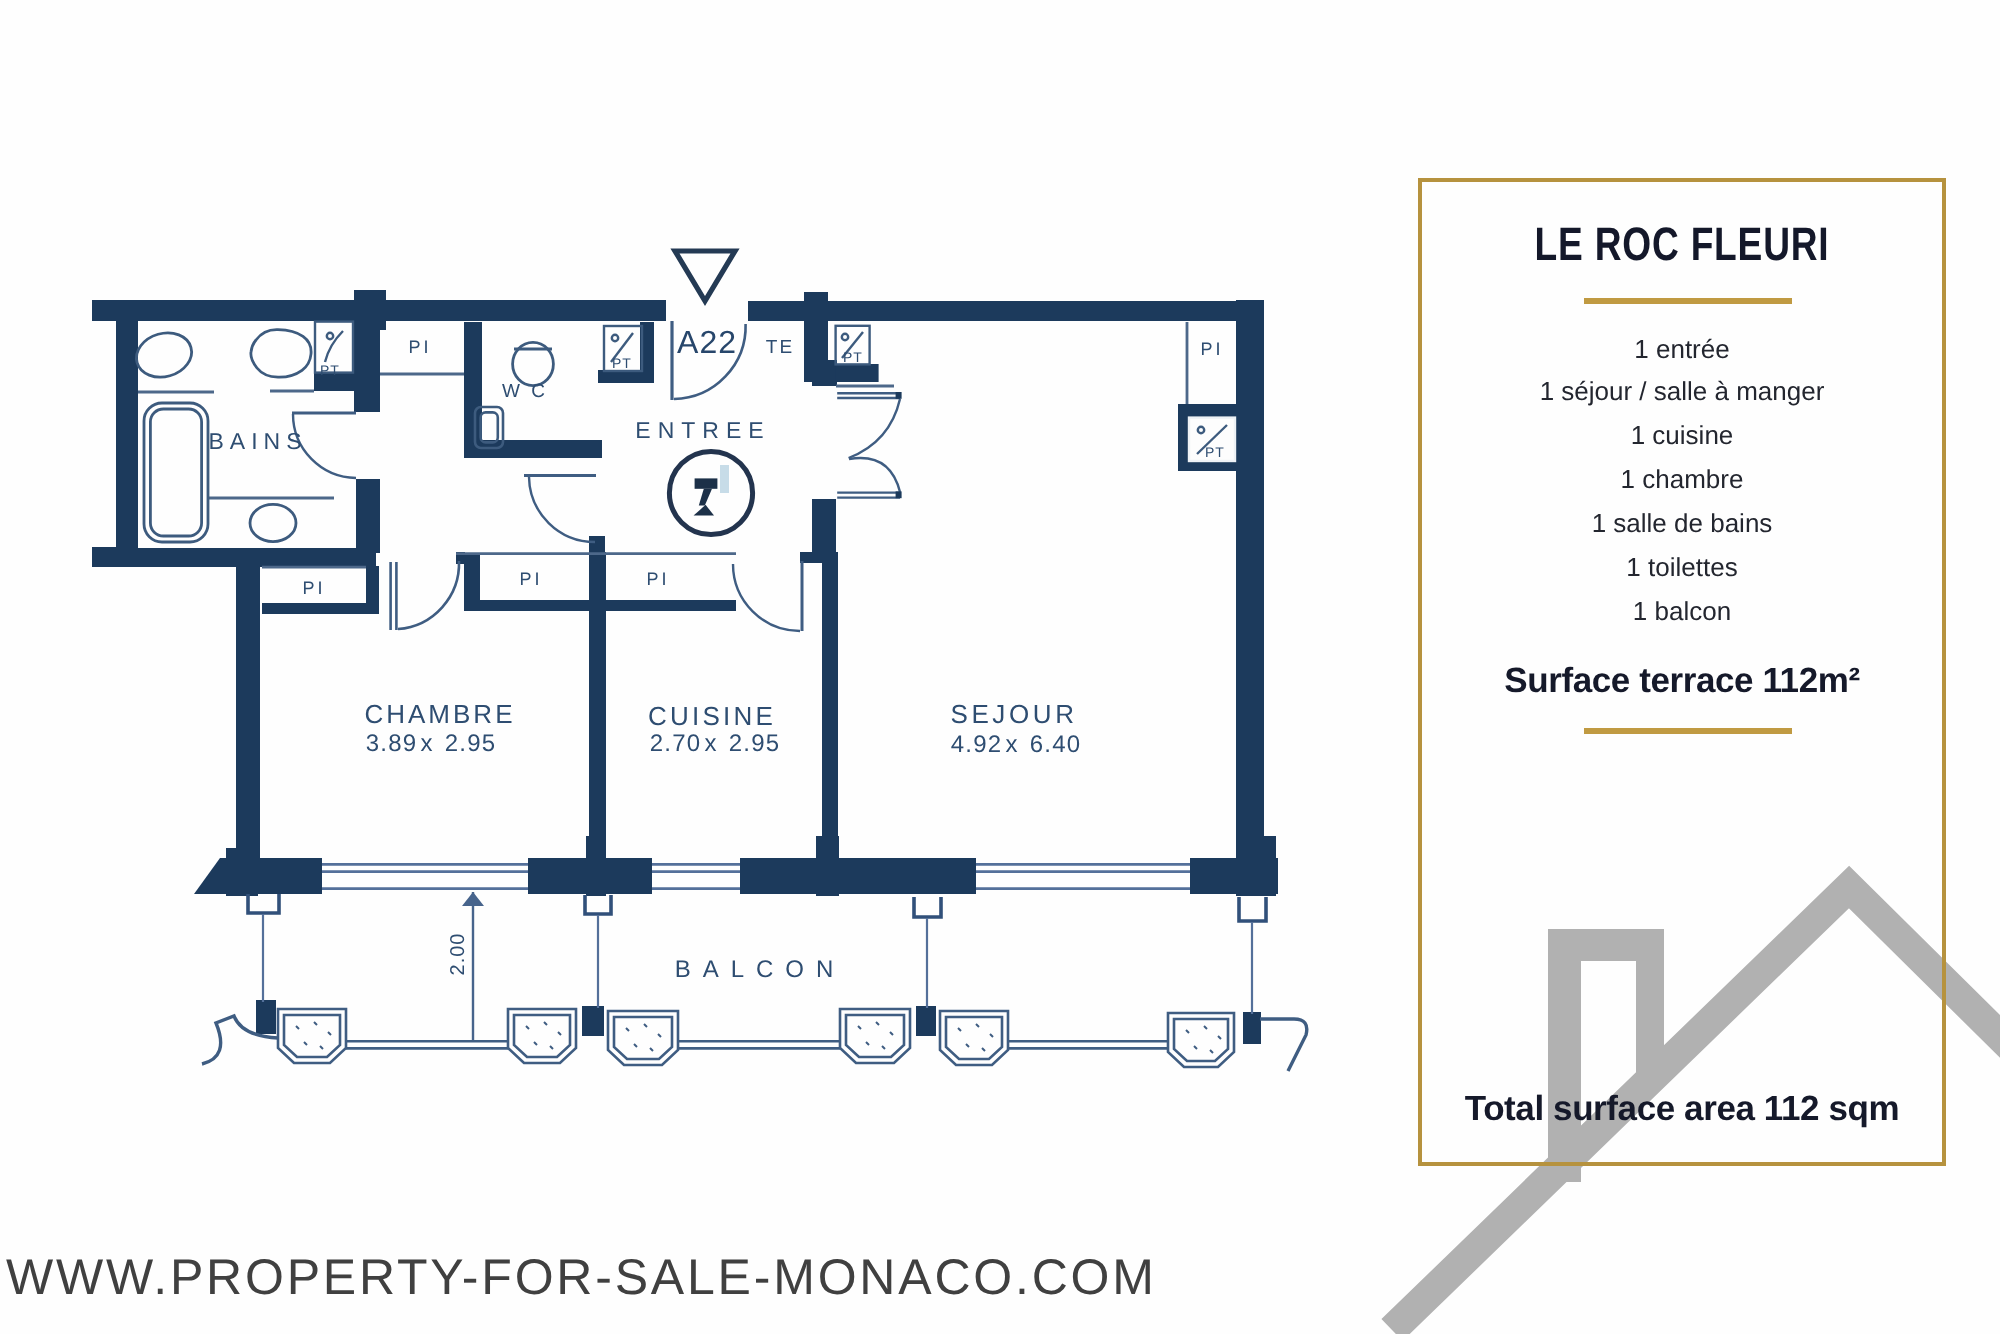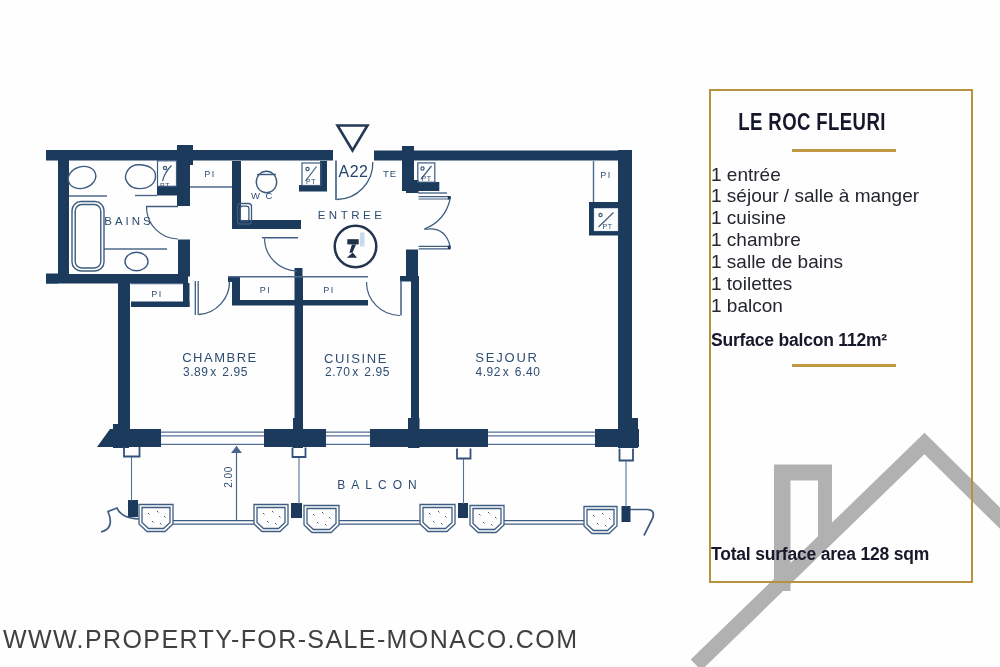--- a/index.html
+++ b/index.html
@@ -1,19 +1,19 @@
 <!DOCTYPE html>
 <html><head>
 <meta charset="utf-8">
 <style>
 html,body{margin:0;padding:0;background:#ffffff;}
 #canvas{position:relative;width:1000px;height:667px;background:#fefefe;overflow:hidden;font-family:"Liberation Sans",sans-serif;}
 .abs{position:absolute;}
-#panel{position:absolute;left:709px;top:89px;width:260px;height:490px;border:2px solid #b6923e;text-align:left;color:#23262f;}
-#panel .ln{position:absolute;left:0;width:100%;line-height:21.9px;font-size:19px;}
+#panel{position:absolute;left:709px;top:89px;width:260px;height:490px;border:2px solid #b6923e;text-align:center;color:#23262f;}
+#panel .ln{position:absolute;left:0;width:100%;line-height:21.9px;font-size:13px;}
 #panel .bold{font-weight:bold;font-size:17.5px;color:#15192a;letter-spacing:-0.2px;}
 .gold{position:absolute;background:#c09a42;}
 </style>
 </head>
 <body>
 <div id="canvas">
 
 <svg class="abs" style="left:0;top:0" width="1000" height="667" viewBox="0 0 1000 667">
 <path d="M696,665 L924.5,443.5 L1017,535" fill="none" stroke="#b1b1b1" stroke-width="15.2" stroke-miterlimit="12"></path>
 <path d="M774,464.5 L832,464.5 L832,538.5 L818,538.5 L818,480.5 L790.5,480.5 L790.5,591 L774,591 Z" fill="#b1b1b1"></path>
@@ -22,26 +22,26 @@
 <div class="abs" style="left:3px;top:625px;width:640px;font-size:25px;letter-spacing:1.4px;color:#404040;white-space:nowrap">WWW.PROPERTY-FOR-SALE-MONACO.COM</div>
 
 <div id="panel">
 
   <div class="ln bold" style="top:20.5px;font-size:23.5px;letter-spacing:0.5px;color:#14182a;transform:scaleX(0.79)">LE ROC FLEURI</div>
 
   <div class="gold" style="left:81px;top:57.5px;width:104px;height:3px"></div>
 
   <div class="ln" style="top:72.5px">1&nbsp;entrée<br>1&nbsp;séjour / salle à manger<br>1&nbsp;cuisine<br>1&nbsp;chambre<br>1&nbsp;salle de bains<br>1&nbsp;toilettes<br>1&nbsp;balcon</div>
 
-  <div class="ln bold" style="top:238.5px">Surface balcon 112m²</div>
+  <div class="ln bold" style="top:238.5px">Surface terrace 112m²</div>
 
   <div class="gold" style="left:81px;top:273px;width:104px;height:3px"></div>
 
 
-  <div class="ln bold" style="top:452.5px">Total surface area 128 sqm</div>
+  <div class="ln bold" style="top:452.5px">Total surface area 112 sqm</div>
 </div>
 
 <svg class="abs" style="left:0;top:0" width="1000" height="667" viewBox="0 0 1000 667">
 <g fill="#1c3a5c" stroke="none">
 
 <rect x="46" y="150" width="287" height="10.5"></rect>
 
 <rect x="177" y="145" width="16" height="20"></rect>
 
 <rect x="58" y="150" width="11" height="133"></rect>

